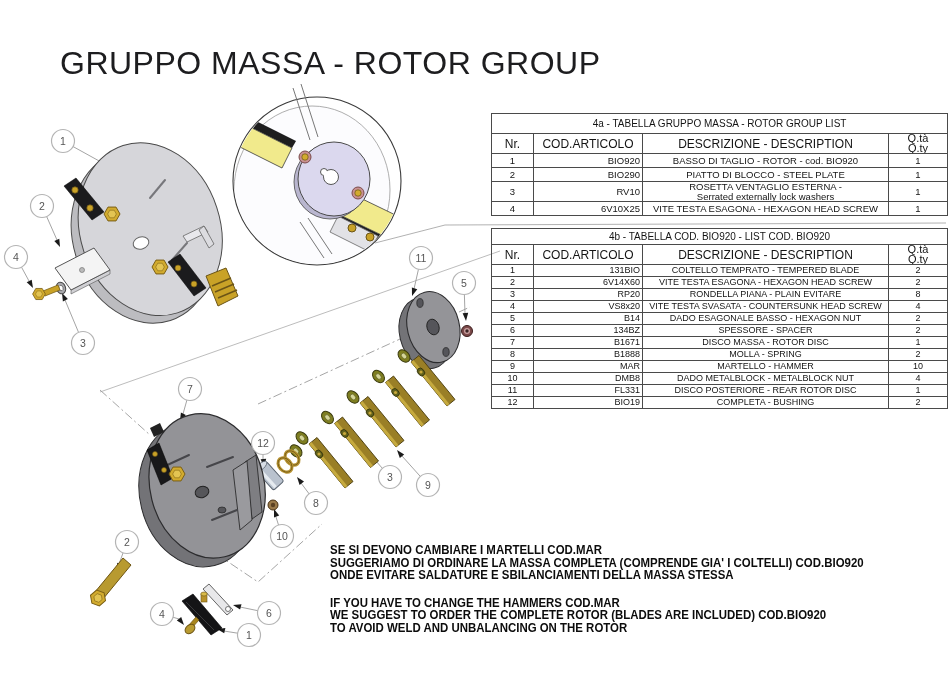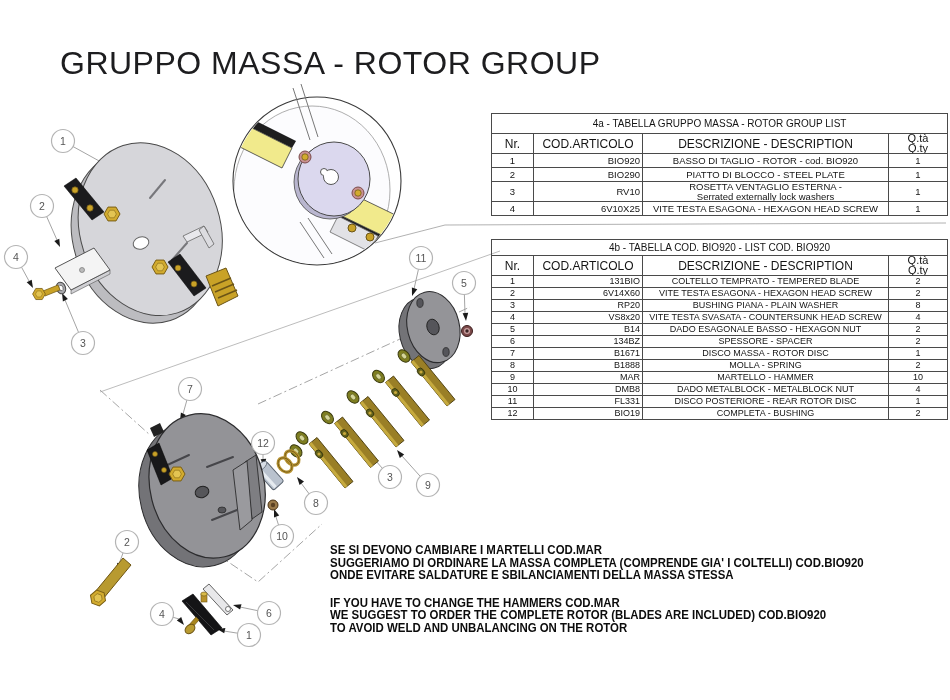--- a/index.html
+++ b/index.html
@@ -398,21 +398,21 @@
           <tr>
             <td class="nr">4</td>
             <td class="code">6V10X25</td>
             <td class="desc">VITE TESTA ESAGONA - HEXAGON HEAD SCREW</td>
             <td class="qty">1</td>
           </tr>
         </tbody>
     </table>
   </div>
 
-  <div class="tbl tbl-b" style="left:491px;top:239px;width:456px;">
+  <div class="tbl tbl-b" style="left:491px;top:228px;width:456px;">
     <table>
       <colgroup>
           <col style="width:42px">
           <col style="width:109px">
           <col style="width:246px">
           <col style="width:59px">
         </colgroup>
       <thead>
         <tr class="title-row">
           <th colspan="4">4b - TABELLA COD. BIO920 - LIST COD. BIO920</th>
@@ -435,21 +435,21 @@
           </tr>
           <tr>
             <td class="nr">2</td>
             <td class="code">6V14X60</td>
             <td class="desc">VITE TESTA ESAGONA - HEXAGON HEAD SCREW</td>
             <td class="qty">2</td>
           </tr>
           <tr>
             <td class="nr">3</td>
             <td class="code">RP20</td>
-            <td class="desc">BUSHING PIANA - PLAIN WASHER</td>
+            <td class="desc">RONDELLA PIANA - PLAIN EVITARE</td>
             <td class="qty">8</td>
           </tr>
           <tr>
             <td class="nr">4</td>
             <td class="code">VS8x20</td>
             <td class="desc">VITE TESTA SVASATA - COUNTERSUNK HEAD SCREW</td>
             <td class="qty">4</td>
           </tr>
           <tr>
             <td class="nr">5</td>

